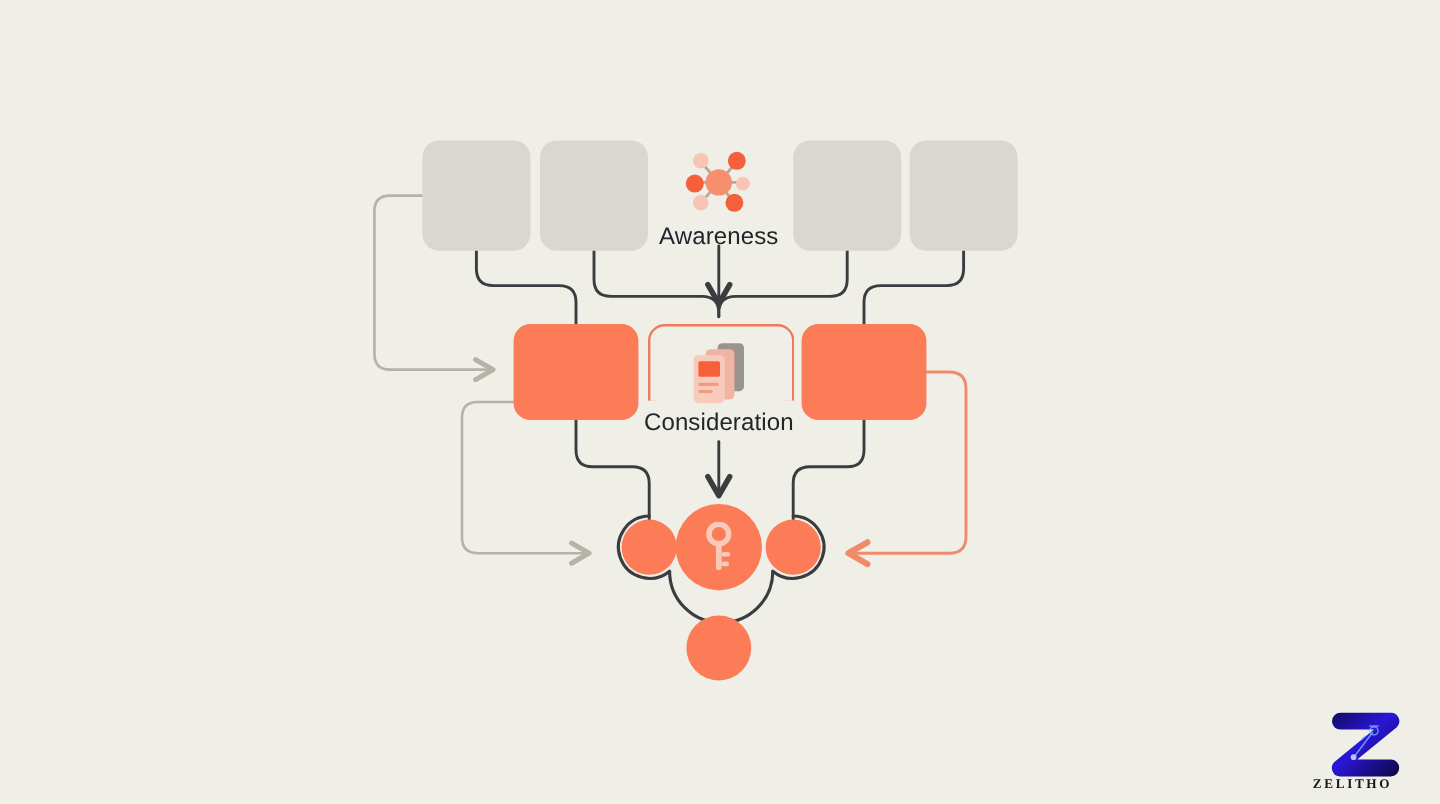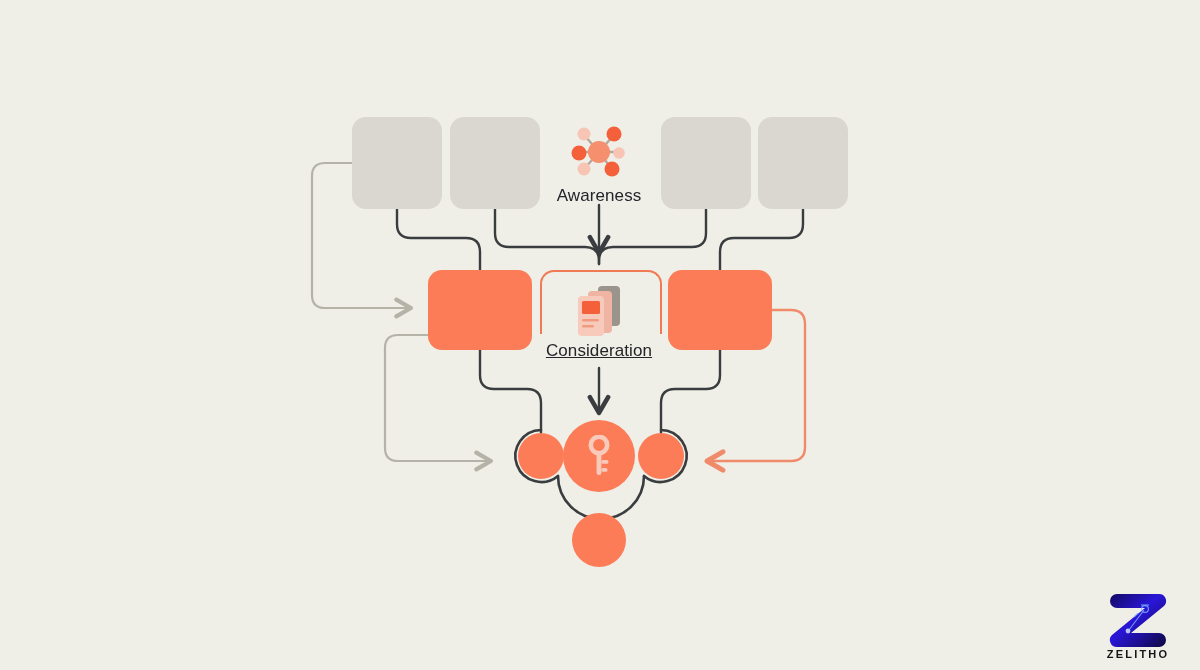--- a/index.html
+++ b/index.html
@@ -34,21 +34,21 @@
     position: absolute;
     border-radius: 14px;
   }
   .node-box.gray   { background: #d9d7cf; }
   .node-box.orange { background: #fb7c57; }
 
   
   .stage-label {
     position: absolute;
     text-align: center;
-    font-size: 17px;
+    font-size: 20px;
     color: #23252a;
     letter-spacing: .1px;
     white-space: nowrap;
     line-height: 1;
   }
 
   
   .consider-outline {
     position: absolute;
     border: 2px solid #ef7a55;
@@ -69,21 +69,22 @@
     position: absolute;
     display: block;
   }
 
   
   .logo {
     position: absolute;
     right: 18px;
     bottom: 10px;
     width: 88px;
-    text-align: center;
+    text-align: left;
+    font-family: Liberation Serif, serif;
   }
   .logo-mark {
     width: 66px;
     height: 62px;
     margin: 0 auto;
     display: block;
   }
   .logo-word {
     font-size: 11px;
     font-weight: bold;
@@ -200,21 +201,21 @@
     <svg viewBox="0 0 62 58" width="62" height="58">
       <rect x="29" y="3" width="22" height="40" rx="4" fill="#9b948c"></rect>
       <rect x="19" y="8" width="24" height="42" rx="4" fill="#f0b5a2"></rect>
       <rect x="9" y="13" width="26" height="40" rx="4" fill="#f8cabb"></rect>
       <rect x="13" y="18" width="18" height="13" rx="1.6" fill="#f4603a"></rect>
       <rect x="13" y="36" width="17" height="2.6" rx="1.3" fill="#f09b80"></rect>
       <rect x="13" y="42" width="12" height="2.6" rx="1.3" fill="#f09b80"></rect>
     </svg>
   </div>
 
-  <div class="stage-label" style="left:499px; top:342px; width:200px;text-decoration:underline;">Consideration</div>
+  <div class="stage-label" style="left:499px; top:342px; width:200px;">Consideration</div>
 
   <div class="circle" style="left:518px; top:433px; width:46px; height:46px;"></div>
   <div class="circle" style="left:638px; top:433px; width:46px; height:46px;"></div>
   <div class="circle" style="left:572px; top:513px; width:54px; height:54px;"></div>
   <div class="circle" style="left:563px; top:420px; width:72px; height:72px;"></div>
 
   <div class="icon-wrap" style="left:585px; top:435px; width:28px; height:42px;">
     <svg viewBox="0 0 28 42" width="28" height="42">
       <circle cx="14" cy="10" r="8.2" fill="none" stroke="#f8cabb" stroke-width="4.6"></circle>
       <circle cx="14" cy="10" r="2.6" fill="#fb7c57"></circle>

